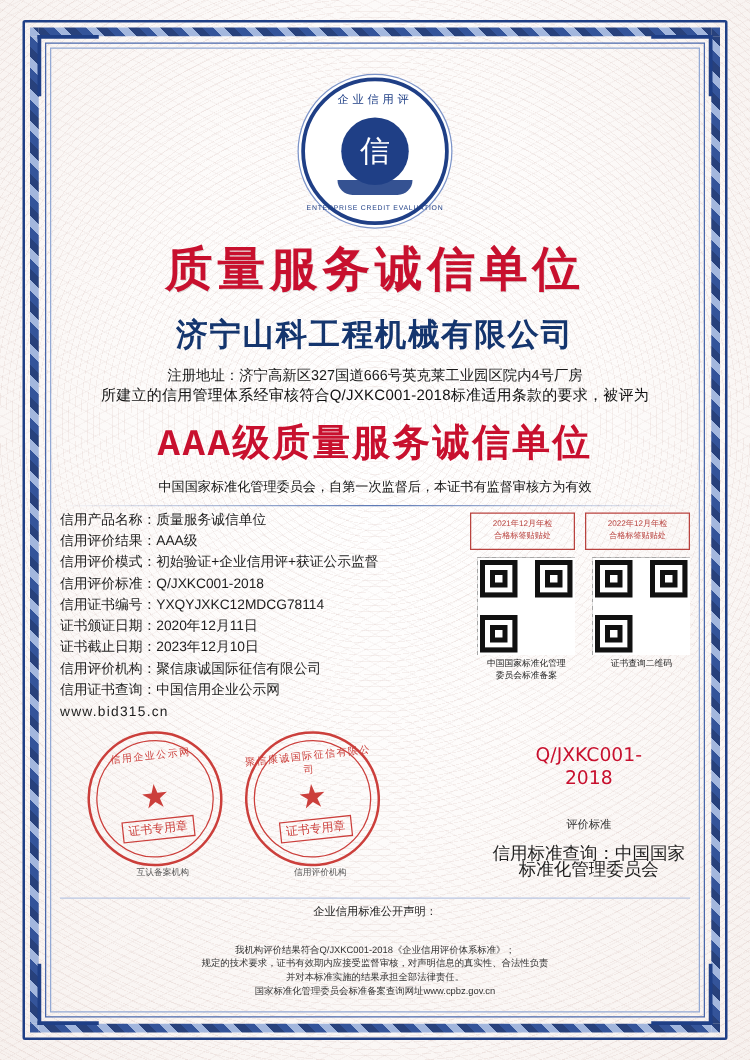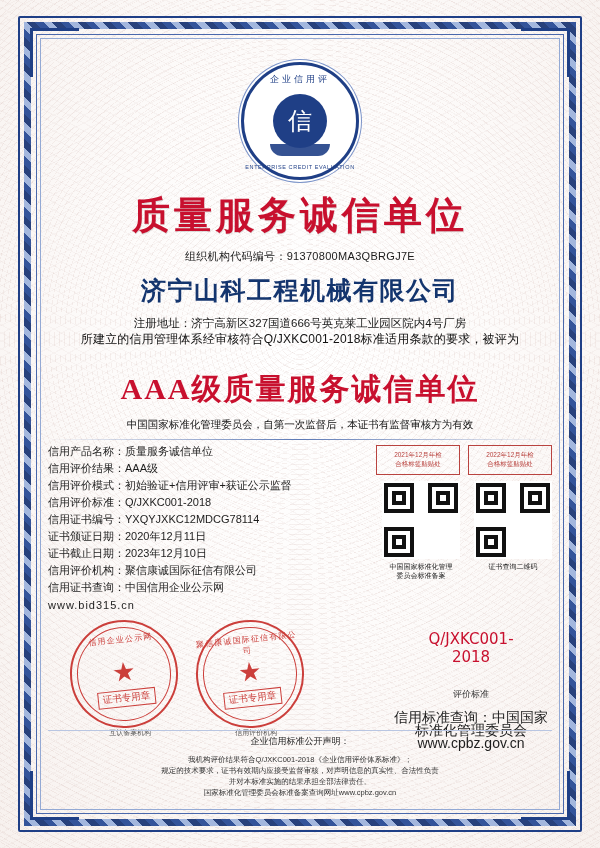--- a/index.html
+++ b/index.html
@@ -152,27 +152,27 @@
     color: #1a1a1a;
     font-size: 11.5px;
   }
   .statement {
     text-align: center;
     color: #111111;
     font-size: 12px;
     letter-spacing: 0.2px;
   }
   h2.grade {
-    margin: 21px 0 0 0;
+    margin: 9px 0 0 0;
     text-align: center;
     color: #c8102e;
     font-size: 30px;
     font-weight: bold;
     letter-spacing: 2px;
-    font-family: Liberation Serif, serif;
+    font-family: Liberation Mono, monospace;
   }
   .valid-note {
     margin-top: 8px;
     text-align: center;
     color: #111111;
     font-size: 10.5px;
   }
   .divider {
     margin: 7px auto 0 auto;
     width: 100%;
@@ -357,21 +357,21 @@
 
   
   .footer {
     position: absolute;
     left: 0; right: 0; bottom: 4px;
     text-align: center;
   }
   .footer .f-title {
     font-size: 9px;
     color: #222;
-    margin-bottom: 6px;
+    margin-bottom: 18px;
   }
   .footer .f-line {
     font-size: 7.5px;
     color: #333;
     line-height: 11px;
   }
   .hr-thin {
     width: 100%;
     height: 1px;
     background: #b9c6e2;
@@ -397,38 +397,37 @@
     <div class="emblem-wrap">
       <div class="emblem">
         <div class="ring-text-top">企业信用评</div>
         <div class="core">信</div>
         <div class="hand"></div>
         <div class="ring-text-bottom">ENTERPRISE CREDIT EVALUATION</div>
       </div>
     </div>
 
     <h1 class="title">质量服务诚信单位</h1>
-    <div class="org-code">组织机构代码编号：91370800MA3QBRGJ7E</div>
     <div class="company">济宁山科工程机械有限公司</div>
     <div class="address">注册地址：济宁高新区327国道666号英克莱工业园区院内4号厂房</div>
     <div class="statement">所建立的信用管理体系经审核符合Q/JXKC001-2018标准适用条款的要求，被评为</div>
     <h2 class="grade">AAA级质量服务诚信单位</h2>
     <div class="valid-note">中国国家标准化管理委员会，自第一次监督后，本证书有监督审核方为有效</div>
     <div class="divider"></div>
 
     <div class="mid">
       <div class="details">
         <div class="row">
           <span class="k">信用产品名称：</span><span class="v">质量服务诚信单位</span>
         </div>
         <div class="row">
           <span class="k">信用评价结果：</span><span class="v">AAA级</span>
         </div>
         <div class="row">
-          <span class="k">信用评价模式：</span><span class="v">初始验证+信用评审+获证公示监督</span>
+          <span class="k">信用评价模式：</span><span class="v">初始验证+企业信用评+获证公示监督</span>
         </div>
         <div class="row">
           <span class="k">信用评价标准：</span><span class="v">Q/JXKC001-2018</span>
         </div>
         <div class="row">
           <span class="k">信用证书编号：</span><span class="v">YXQYJXKC12MDCG78114</span>
         </div>
         <div class="row">
           <span class="k">证书颁证日期：</span><span class="v">2020年12月11日</span>
         </div>
@@ -493,21 +492,20 @@
       </div>
 
       <div class="code-col">
         <div class="code">
           <div>Q/JXKC001-</div>
           <div>2018</div>
         </div>
         <div class="code-cap">评价标准</div>
         <div class="std-query">
           <span>信用标准查询：</span><span>中国国家标准化管理委员会</span>
-          <div class="link">www.cpbz.gov.cn</div>
         </div>
       </div>
     </div>
 
     <div class="footer">
       <div class="hr-thin"></div>
       <div class="f-title">企业信用标准公开声明：</div>
       <div class="f-line">我机构评价结果符合Q/JXKC001-2018《企业信用评价体系标准》；</div>
       <div class="f-line">规定的技术要求，证书有效期内应接受监督审核，对声明信息的真实性、合法性负责</div>
       <div class="f-line">并对本标准实施的结果承担全部法律责任。</div>

